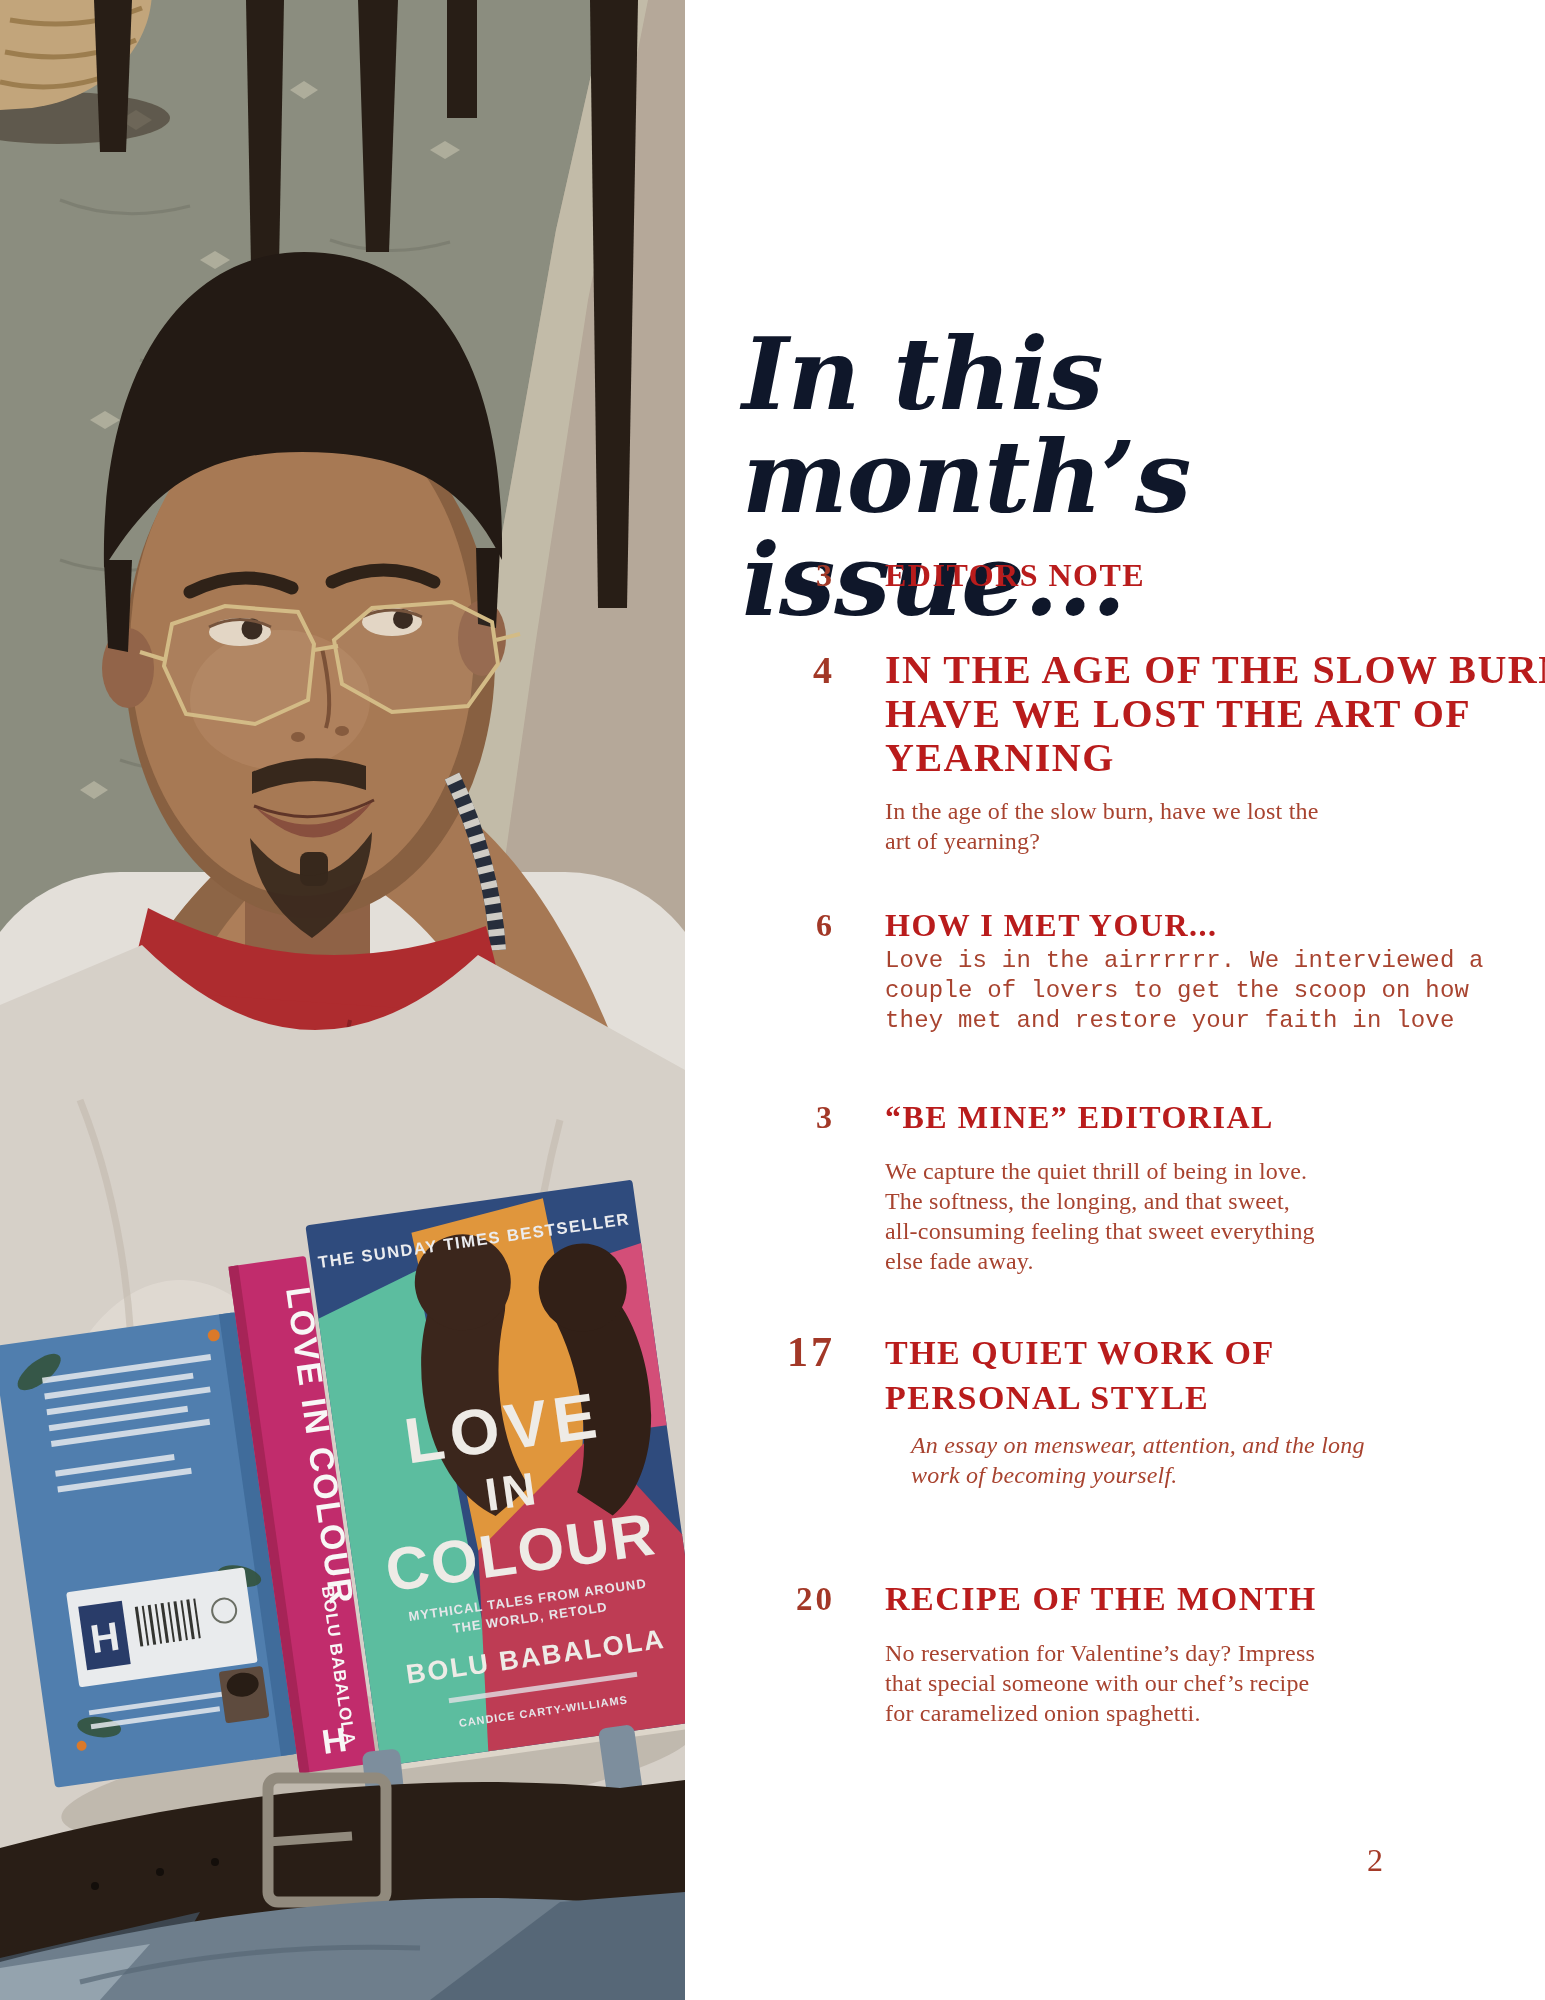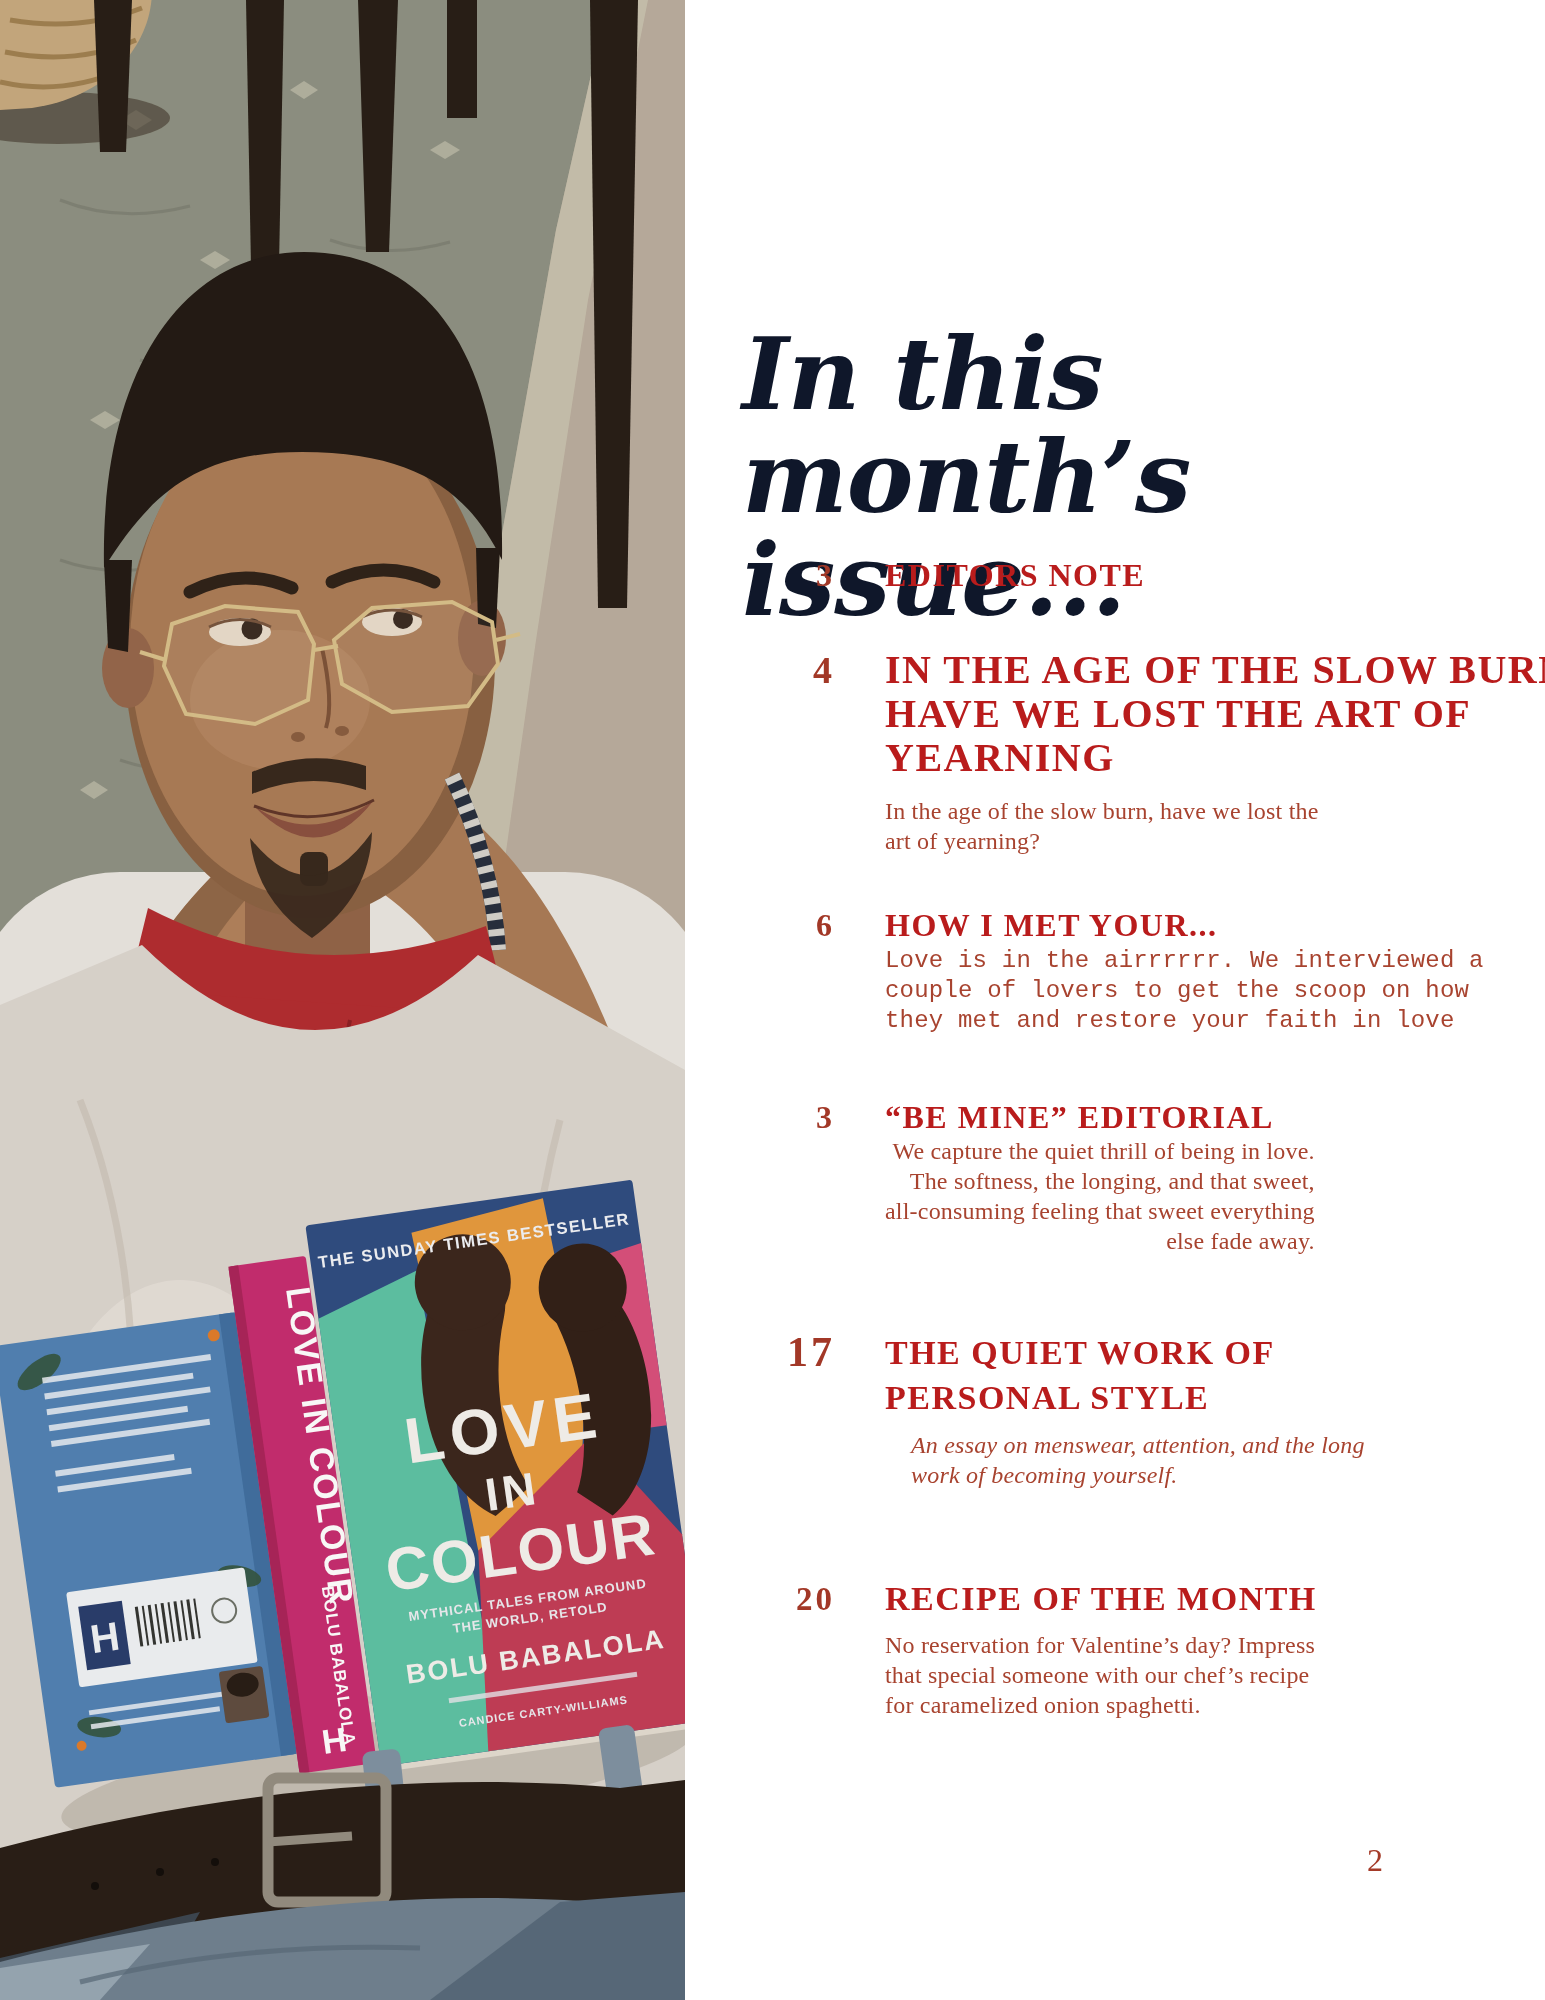--- a/index.html
+++ b/index.html
@@ -29,23 +29,23 @@
   .toc-item.item-17 .num{font-size:42px;line-height:45px;}
   .toc-item.item-17 .heading{font-size:34px;line-height:45px;}
   .toc-item.item-20 .num{font-size:33px;}
   .toc-item.item-20 .heading{font-size:34px;}
   .toc-item .desc{
     font-size:24px;line-height:30px;letter-spacing:0.2px;color:#a8432f;
     white-space:nowrap;font-weight:400;
   }
   .toc-item.item-4 .desc{margin-top:16px;}
   .toc-item.item-6 .desc{margin-top:2px;font-family:Liberation Mono, monospace;}
-  .toc-item.item-12 .desc{margin-top:0;text-align:right;}
+  .toc-item.item-12 .desc{margin-top:20px;}
   .toc-item.item-17 .desc{margin-top:10px;font-style:italic;margin-left:26px;}
-  .toc-item.item-20 .desc{margin-top:12px;}
+  .toc-item.item-20 .desc{margin-top:20px;}
   .top-3{top:556px;} .top-4{top:648px;} .top-6{top:906px;}
   .top-12{top:1098px;} .top-17{top:1330px;} .top-20{top:1580px;}
 
   .page-number{
     position:absolute;left:1345px;top:1842px;width:60px;text-align:center;
     font-size:32px;color:#a43a28;
   }
 </style>
 </head>
 <body>

